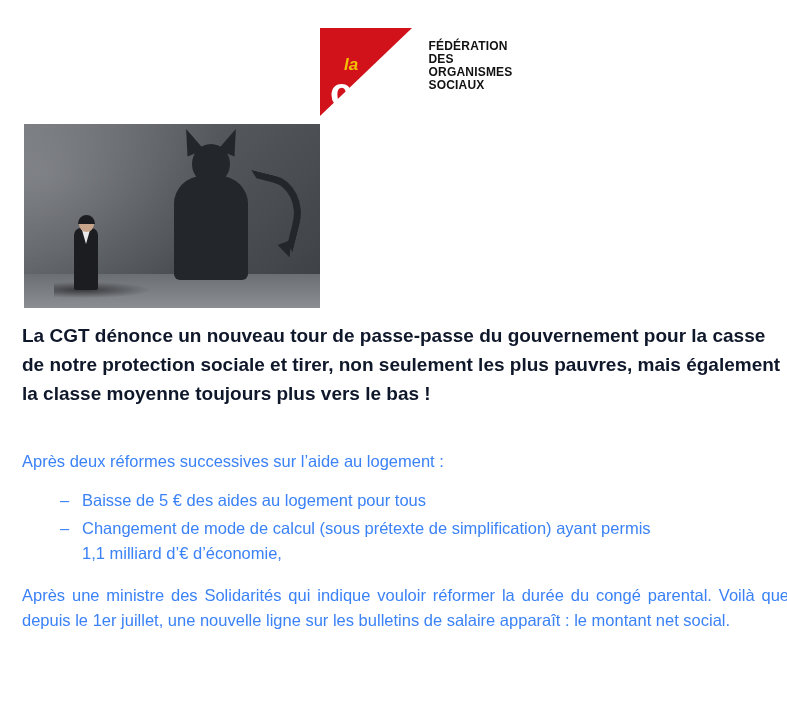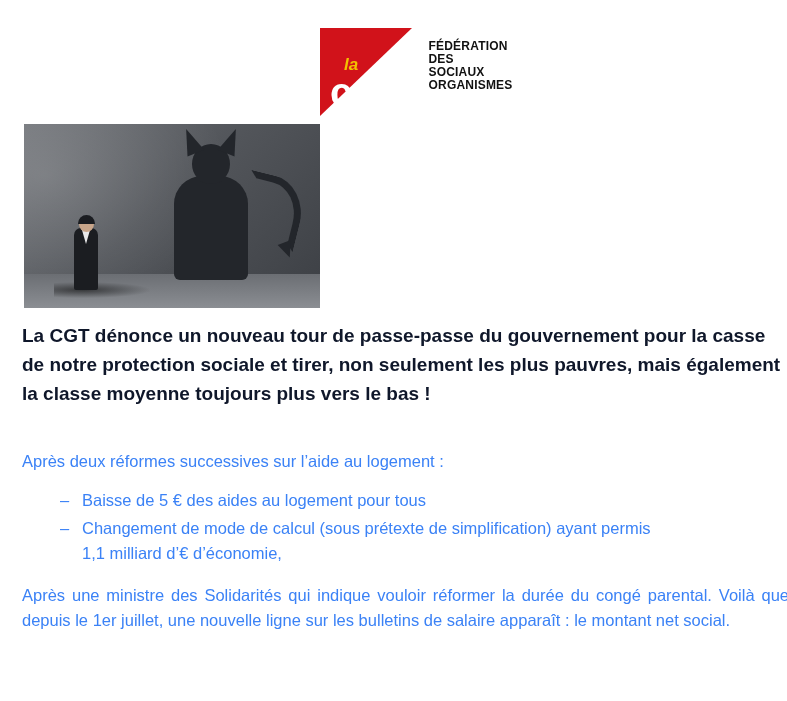--- a/index.html
+++ b/index.html
@@ -257,22 +257,22 @@
         <svg width="96" height="92" viewBox="0 0 96 92" xmlns="http://www.w3.org/2000/svg">
           <polygon points="2,2 94,2 2,90" fill="#d1121a"></polygon>
           <text x="26" y="44" font-family="Liberation Sans, sans-serif" font-size="17" font-style="italic" font-weight="bold" fill="#f2c200">la</text>
           <text x="12" y="80" font-family="Liberation Sans, sans-serif" font-size="40" font-weight="bold" fill="#ffffff">cgt</text>
         </svg>
       </div>
 
       <div class="logo-text">
         <div>Fédération</div>
         <div>des</div>
+        <div>Organismes</div>
         <div>Sociaux</div>
-        <div>Organismes</div>
       </div>
 
     </div>
   </div>
 
   <div class="hero">
 
     <div class="photo">
       <div class="wall-glow"></div>
       <div class="floor"></div>

